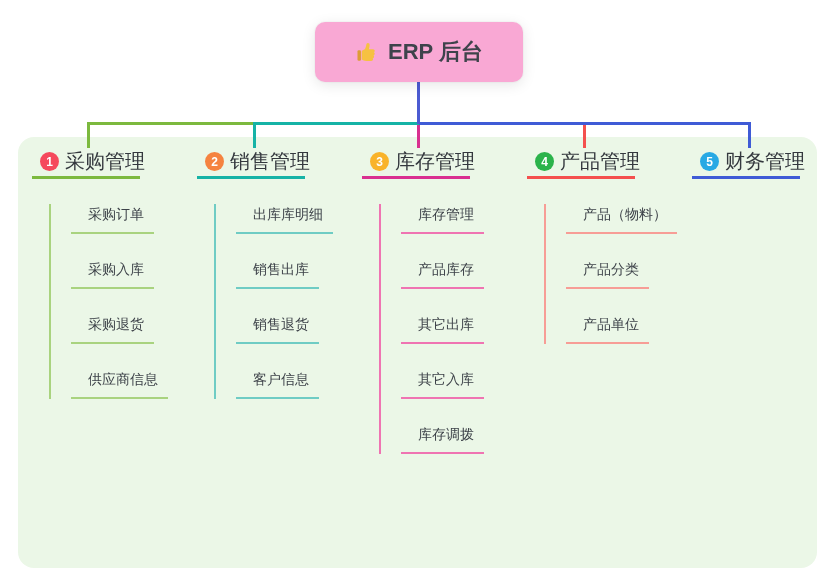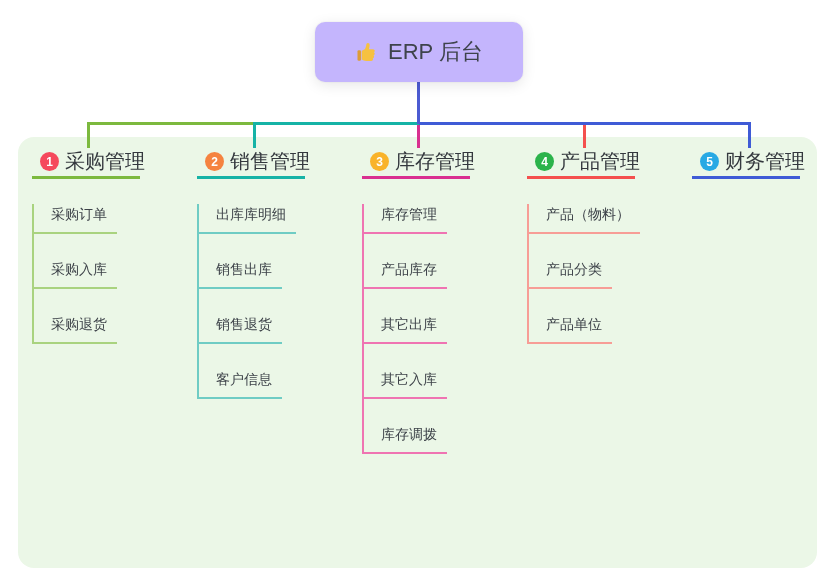--- a/index.html
+++ b/index.html
@@ -5,40 +5,40 @@
   html,body{margin:0;padding:0;background:#ffffff;}
   body{font-family:"Liberation Sans","DejaVu Sans",sans-serif;}
   #stage{position:relative;width:839px;height:588px;background:#ffffff;overflow:hidden;}
 
   
   .panel{position:absolute;left:18px;top:137px;width:799px;height:431px;
          background:#ebf7e7;border-radius:16px;}
 
   
   .root-card{position:absolute;left:315px;top:22px;width:208px;height:60px;
-             background:#c4b5fd;border-radius:10px;
+             background:#f9a8d4;border-radius:10px;
              box-shadow:0 3px 14px rgba(0,0,0,0.10), 0 0 0 1px rgba(0,0,0,0.02);
              display:flex;align-items:center;justify-content:center;gap:10px;
-             font-size:22px;font-weight:400;color:#3e434b;z-index:5;}
+             font-size:22px;font-weight:700;color:#3e434b;z-index:5;}
   .root-card svg{display:block;}
 
   
   .line{position:absolute;z-index:2;}
   .h3{height:3px;}
   .w3{width:3px;}
 
   
   .branch{position:absolute;width:108px;z-index:3;}
   .branch-header{display:flex;align-items:center;gap:6px;height:23px;
                  padding:0 0 3px 8px;border-bottom:3px solid var(--c);}
   .badge{width:19px;height:19px;border-radius:50%;background:var(--b);
          color:#ffffff;font-size:12px;font-weight:bold;display:flex;
          align-items:center;justify-content:center;flex:0 0 auto;}
   .branch-title{font-size:20px;font-weight:500;color:#34383e;white-space:nowrap;}
-  .leaves{margin-left:0;border-left:2px solid var(--l);width:-moz-fit-content;width:fit-content;}
+  .leaves{margin-left:17px;border-left:2px solid var(--l);width:-moz-fit-content;width:fit-content;padding-left:20px;}
   .leaf{width:-moz-fit-content;width:fit-content;white-space:nowrap;
         margin-top:25px;padding:0 10px 8px 17px;
         border-bottom:2px solid var(--l);
         font-size:14px;line-height:20px;color:#3d4249;}
 </style>
 </head>
 <body>
 
 <div id="stage">
 
@@ -66,20 +66,21 @@
 
   <div class="branch" style="left: 32px; top: 150px; --c: #7cb93e; --l: #a9d37f; --b: #f5495c;">
     <div class="branch-header">
       <span class="badge">1</span>
       <span class="branch-title">采购管理</span>
     </div>
     <div class="leaves">
       <div class="leaf">采购订单</div>
       <div class="leaf">采购入库</div>
       <div class="leaf">采购退货</div>
+      <div class="leaf">供应商信息</div>
     </div>
   </div>
 
   <div class="branch" style="left: 197px; top: 150px; --c: #16b3a6; --l: #6fccc4; --b: #f58340;">
     <div class="branch-header">
       <span class="badge">2</span>
       <span class="branch-title">销售管理</span>
     </div>
     <div class="leaves">
       <div class="leaf">出库库明细</div>

